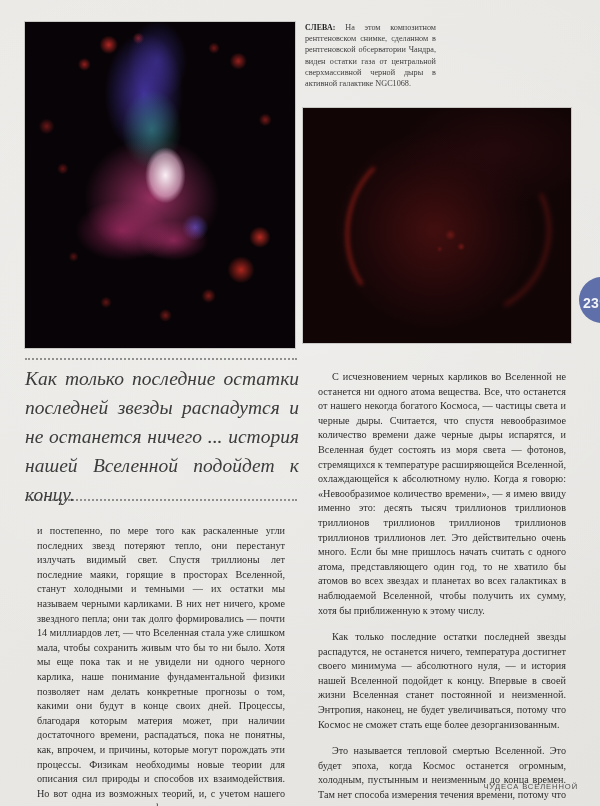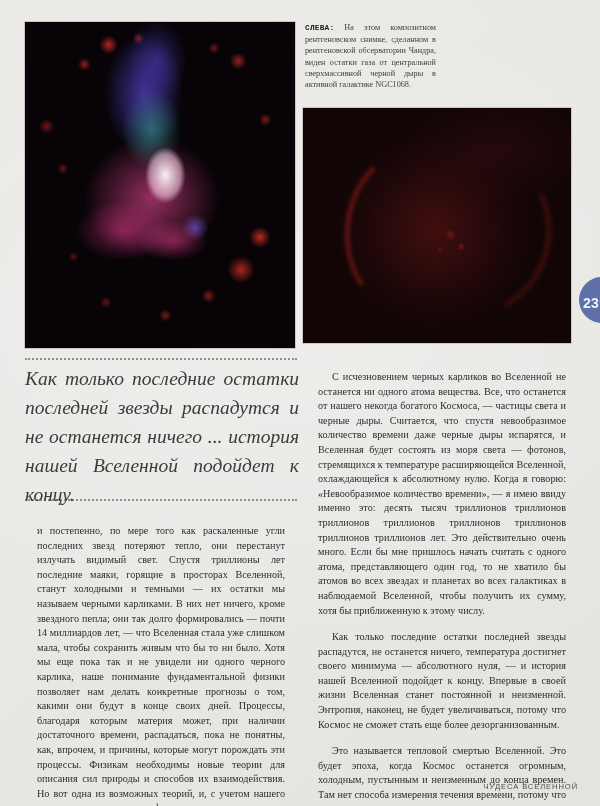--- a/index.html
+++ b/index.html
@@ -72,21 +72,21 @@
   }
   .crescent-bottom-right{
     left:34%;top:18%;width:150px;height:160px;
     border-right-color:rgba(160,32,24,0.5);
     transform:rotate(18deg);filter:blur(2.5px);
   }
 
   
   .captions{position:absolute;left:305px;top:22px;width:275px;display:flex;gap:12px;}
   .caption{width:131px;font-size:8.2px;line-height:11.2px;text-align:justify;color:#3e3e3e;}
-  .caption b{font-family:Liberation Mono, monospace;font-size:7.8px;color:#1d1d1d;letter-spacing:0.2px;}
+  .caption b{font-family:Liberation Serif, serif;font-size:7.8px;color:#1d1d1d;letter-spacing:0.2px;}
 
   
   .rule{position:absolute;left:25px;width:272px;border-top:2px dotted #8f8f8d;height:0;}
   .rule-top{top:358px;}
   .rule-bottom{top:499px;}
 
   
   .quote{
     position:absolute;left:25px;top:364px;width:274px;
     font-style:italic;font-size:19.5px;line-height:29px;

